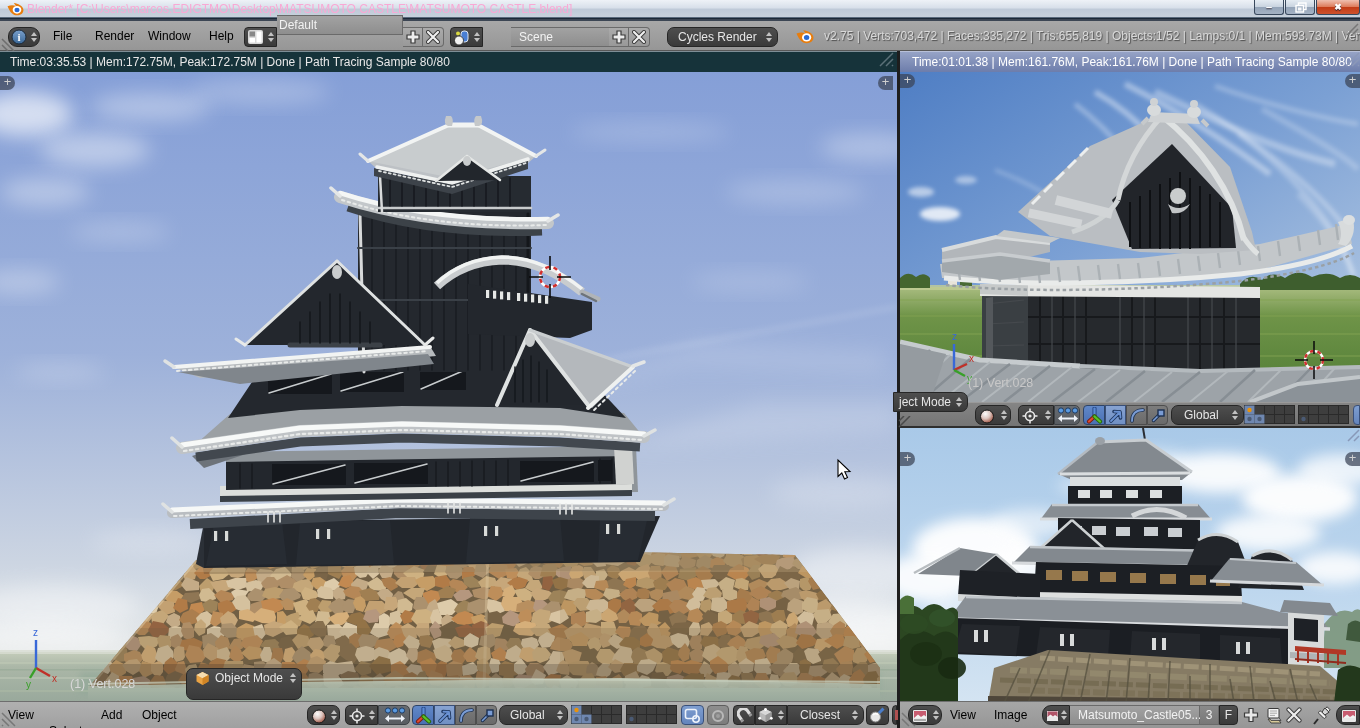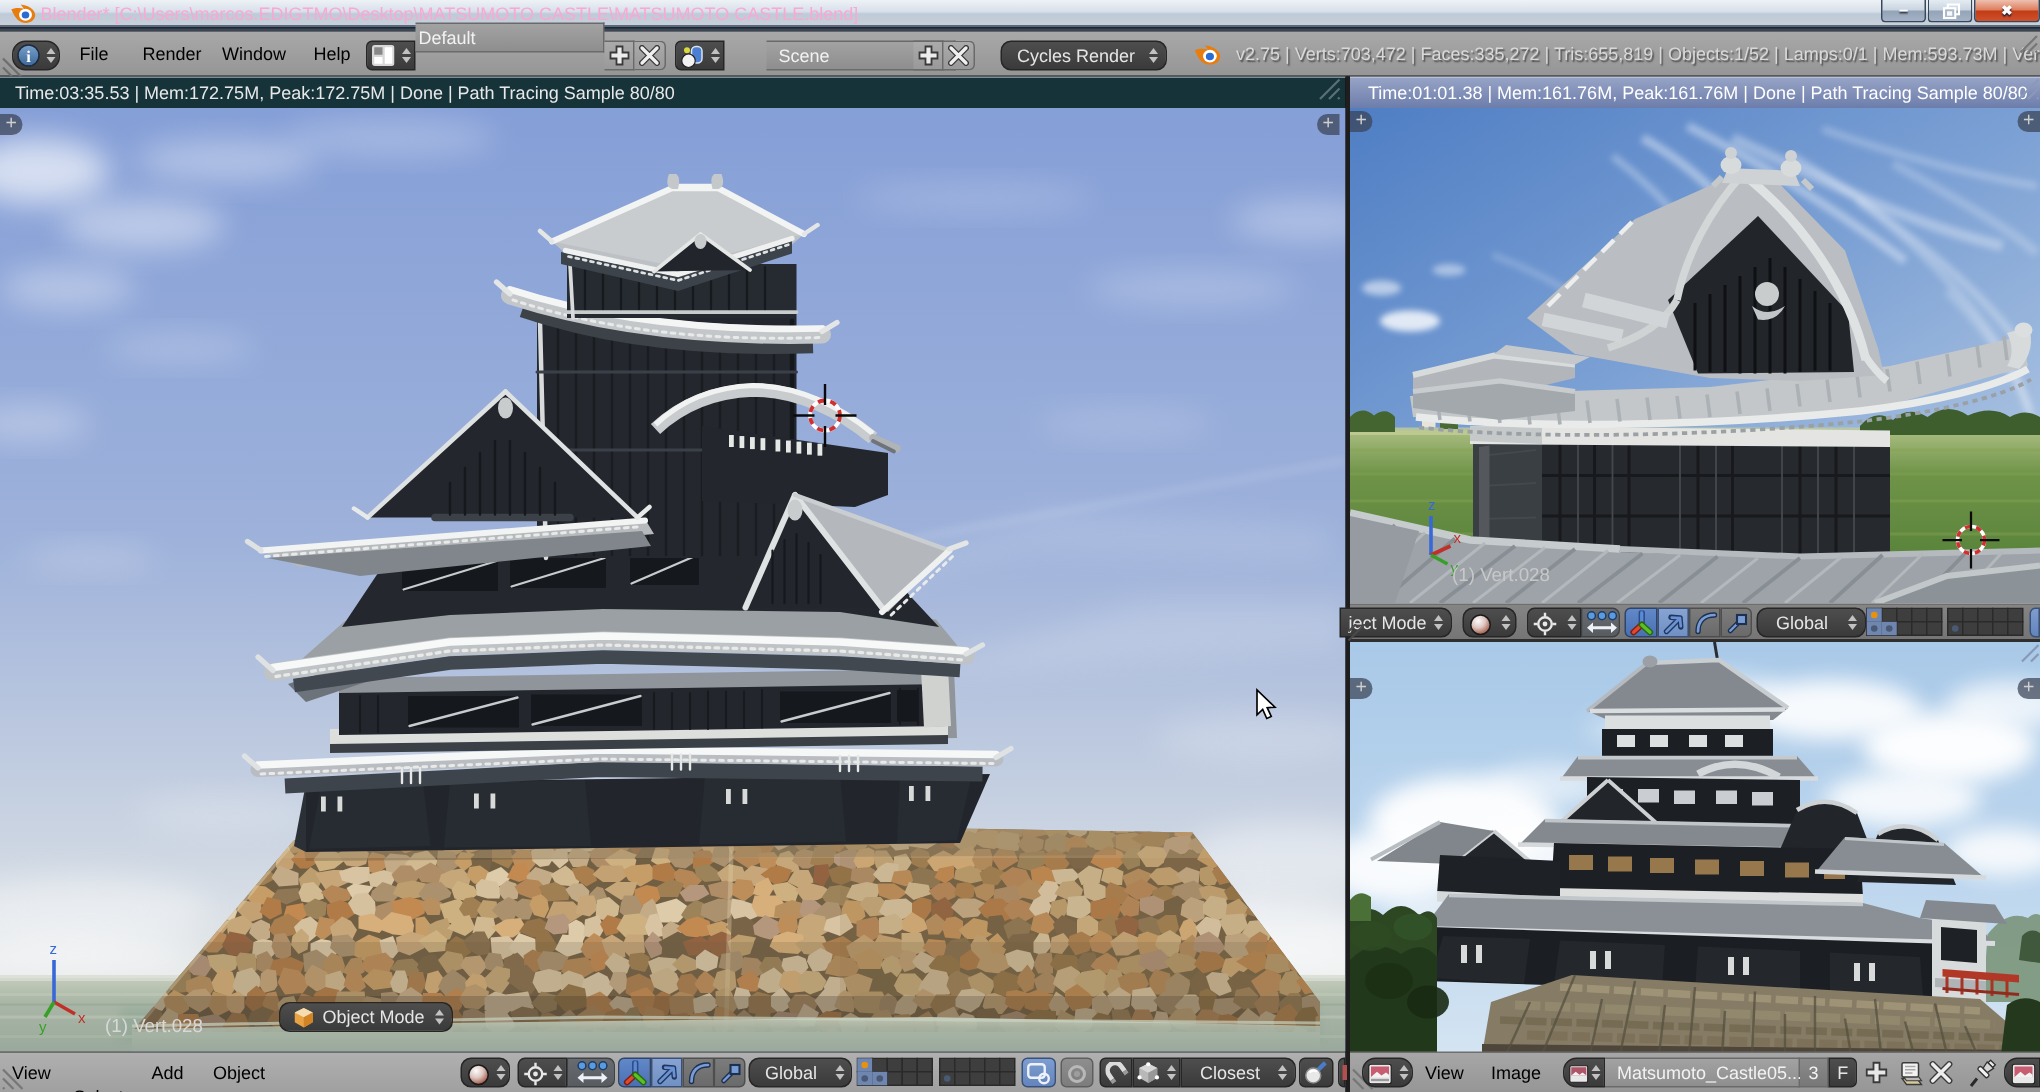--- a/index.html
+++ b/index.html
@@ -1368,21 +1368,21 @@
 <div class="ctab ctabR" style="left:1345px;top:452px;">+</div>
 
 <div id="lhdrc">
 <svg class="abs" style="left:1px;top:712px;" width="15" height="15">
       <path d="M1 1 L14 14 M1 7 L8 14 M1 13 L2 14" stroke="#777" stroke-width="1.5"></path>
     </svg>
 <div class="menu" style="left:8px;top:708px;">View</div>
 <div class="menu" style="left:49px;top:708px;margin-top:16px;">Select</div>
 <div class="menu" style="left:101px;top:708px;">Add</div>
 <div class="menu" style="left:142px;top:708px;">Object</div>
-<div class="btn" style="left:186px;top:668px;width:116px;height:20px;border-radius:7px;text-align:center;">
+<div class="btn" style="left:186px;top:668px;width:116px;height:32px;border-radius:7px;text-align:center;">
   <svg width="15" height="15" viewBox="0 0 15 15" style="position:absolute;left:8px;top:2px;">
    <path d="M7.5 1 L13.5 4 L13.5 10.5 L7.5 14 L1.5 10.5 L1.5 4 Z" fill="#e9a344"></path>
    <path d="M7.5 1 L13.5 4 L7.5 7.2 L1.5 4 Z" fill="#f6ddb0"></path>
    <path d="M7.5 7.2 L13.5 4 L13.5 10.5 L7.5 14 Z" fill="#d08424"></path>
   </svg>
   <div style="position:absolute;left:28px;top:2px;font-size:12px;">Object Mode</div>
   <div class="tris" style="left:101px;top:4px;">
         <div class="tu"></div>
         <div class="td"></div>
       </div>
@@ -1539,21 +1539,21 @@
    <circle cx="6.5" cy="10" r="5" fill="#e8e8e8" stroke="#8a8a8a" stroke-width="1"></circle>
    <path d="M4 8 A3.5 3.5 0 0 1 9 7.5" stroke="#fff" stroke-width="1.5" fill="none"></path>
       </svg>
 </div>
 <div class="btn" style="left:892px;top:705px;width:5px;height:20px;border-radius:4px 0 0 4px;">
       <div style="position:absolute;left:2px;top:4px;width:3px;height:10px;background:#b05050;"></div>
     </div>
 </div>
 
 <div id="rtoolc">
-<div class="btn" style="left:893px;top:405px;width:75px;height:20px;border-radius:0 7px 7px 0;">
+<div class="btn" style="left:893px;top:392px;width:75px;height:20px;border-radius:0 7px 7px 0;">
   <div style="position:absolute;left:5px;top:2px;font-size:12px;">ject Mode</div>
   <div class="tris" style="left:60px;top:4px;">
         <div class="tu"></div>
         <div class="td"></div>
       </div>
 </div>
 <div class="btn" style="left:975px;top:405px;width:36px;height:20px;border-radius:7px;">
   <svg width="16" height="16" style="position:absolute;left:3px;top:2px;">
    <circle cx="8" cy="8.5" r="6.5" fill="url(#shball)" stroke="#1a1a1a" stroke-width="1"></circle>
       </svg>

